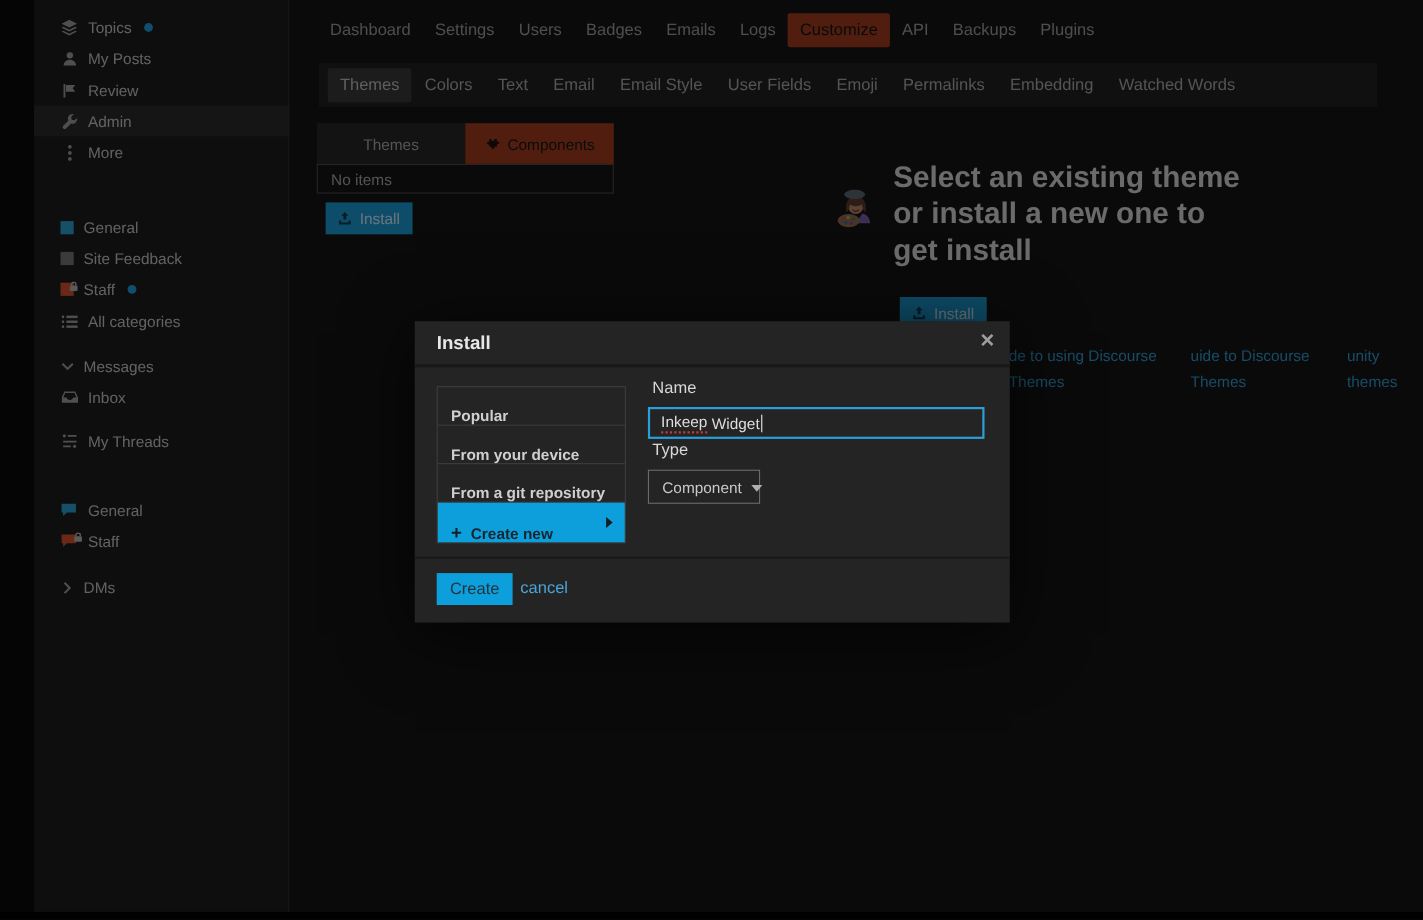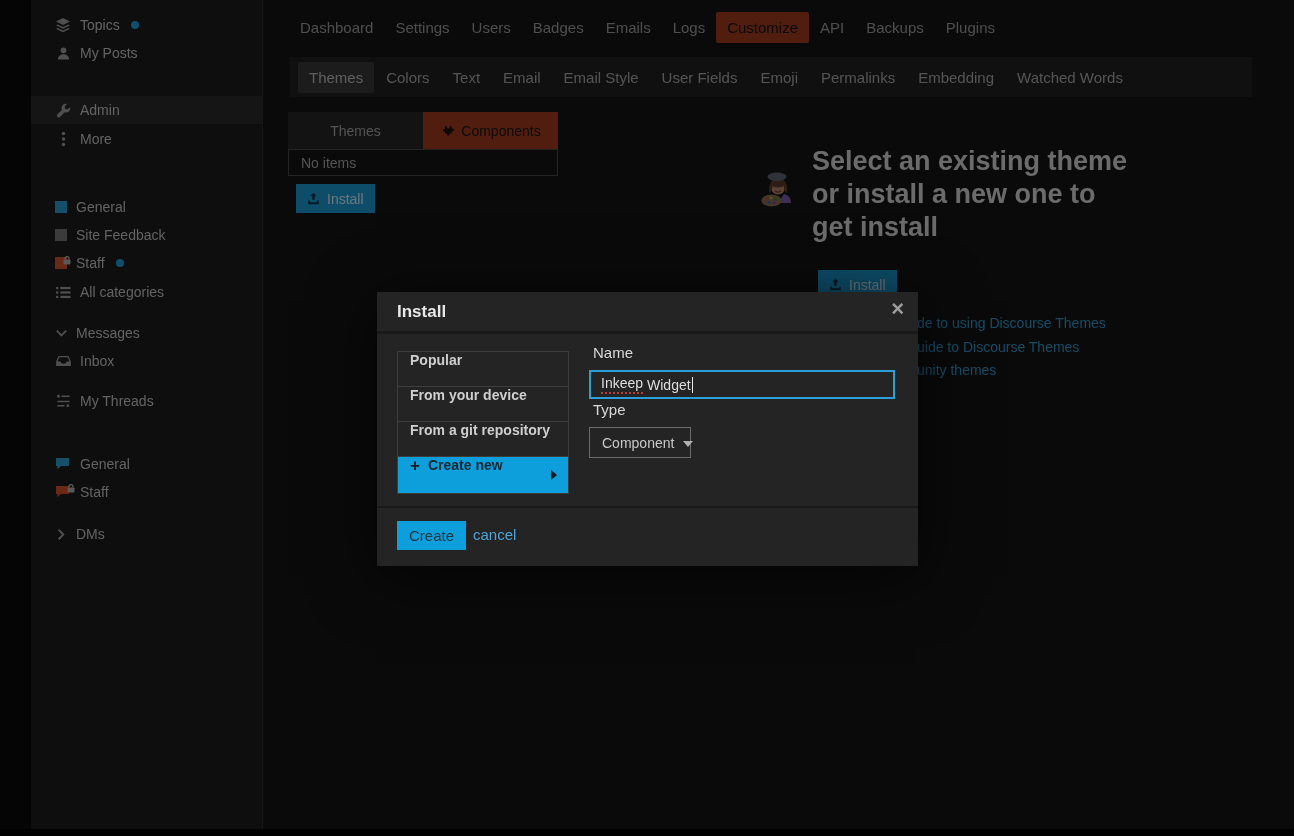--- a/index.html
+++ b/index.html
@@ -61,34 +61,34 @@
            display:flex;align-items:center;padding-left:12px;font-size:14px;color:var(--subnav-text)}
   .btn-install{display:inline-flex;align-items:center;gap:7px;background:var(--btn-blue);
                color:var(--btn-blue-text);font-size:14px;height:29px;padding:0 11px;border:none;cursor:pointer}
   .btn-install .bic{color:var(--btn-icon);display:flex}
   .inst1{left:296px;top:184px}
   .inst2{left:818px;top:270px}
 
   
   .hero-emoji{left:757px;top:168px;width:42px;height:42px}
   .hero-title{left:812px;top:145px;width:340px;font-size:27px;line-height:33px;font-weight:bold;color:var(--heading)}
-  .hero-links{left:917px;top:312px;display:flex;flex-direction:column}
+  .hero-links{left:917px;top:312px;display:flex;flex-direction:row}
   .hero-links a{font-size:14px;line-height:23.5px;color:var(--link);text-decoration:none;cursor:pointer}
 
   
   .overlay{left:0;top:0;width:1294px;height:836px;background:rgba(0,0,0,0.5);z-index:50}
   .modal{left:377px;top:292px;width:541px;height:274px;background:var(--modal-bg);z-index:60;
          box-shadow:0 10px 60px rgba(0,0,0,.7)}
   .m-header{position:absolute;left:0;top:0;width:100%;height:42px;border-bottom:3px solid var(--modal-line);
             display:flex;align-items:center;padding:0 20px}
   .m-title{font-size:17px;font-weight:bold;color:var(--modal-title)}
   .m-close{position:absolute;right:14px;top:6px;font-size:22px;font-weight:bold;color:#9d9d9d;
            background:none;border:none;cursor:pointer;line-height:1}
   .m-menu{position:absolute;left:20px;top:59px;width:172px;border:1px solid var(--menu-border)}
-  .m-item{height:35px;display:flex;align-items:flex-start;padding-left:12px;font-size:14px;font-weight:bold;
+  .m-item{height:35px;display:flex;align-items:flex-end;padding-left:12px;font-size:14px;font-weight:bold;
           color:var(--menu-text);border-bottom:1px solid var(--menu-border);cursor:pointer}
   .m-item:last-child{border-bottom:none}
   .m-item.selected{height:36px;background:var(--accent);color:#16262e;gap:8px;position:relative}
   .m-item.selected .plus{font-size:17px;font-weight:bold;color:#141d22;line-height:1}
   .m-item.selected .caret-r{position:absolute;right:11px;top:13px;width:0;height:0;
           border-left:6px solid #141d22;border-top:5px solid transparent;border-bottom:5px solid transparent}
   .f-label{position:absolute;left:216px;font-size:15px;color:var(--label)}
   .f-name{top:52px}.f-type{top:109px}
   .f-input{position:absolute;left:212px;top:78px;width:306px;height:29px;background:var(--modal-bg);
            border:2px solid var(--input-border);display:flex;align-items:center;padding-left:10px;
@@ -125,20 +125,29 @@
     </div>
     <div class="srow" style="top:39px">
       <span class="sic">
           <svg width="15" height="15" viewBox="0 0 16 16" fill="currentColor">
             <circle cx="8" cy="4.6" r="3.1"></circle>
             <path d="M2 14.5c0-3.4 2.7-5.6 6-5.6s6 2.2 6 5.6z"></path>
           </svg>
         </span>
       <span>My Posts</span>
     </div>
+    <div class="srow" style="top:68px">
+      <span class="sic">
+          <svg width="14" height="15" viewBox="0 0 16 16" fill="currentColor">
+            <path d="M2 1h1.9v14H2z"></path>
+            <path d="M4.6 2h9.6l-2.6 3.5L14.2 9H4.6z"></path>
+          </svg>
+        </span>
+      <span>Review</span>
+    </div>
     <div class="srow active" style="top:96px">
       <span class="sic">
           <svg width="15" height="15" viewBox="0 0 16 16" fill="currentColor">
             <path d="M15 4.6a4.4 4.4 0 0 1-5.8 5.3l-4.9 4.9a1.9 1.9 0 0 1-2.7-2.7l4.9-4.9A4.4 4.4 0 0 1 11.8 1L9.3 3.5l.4 2.8 2.8.4z"></path>
           </svg>
         </span>
       <span>Admin</span>
     </div>
     <div class="srow" style="top:125px">
       <span class="sic">

